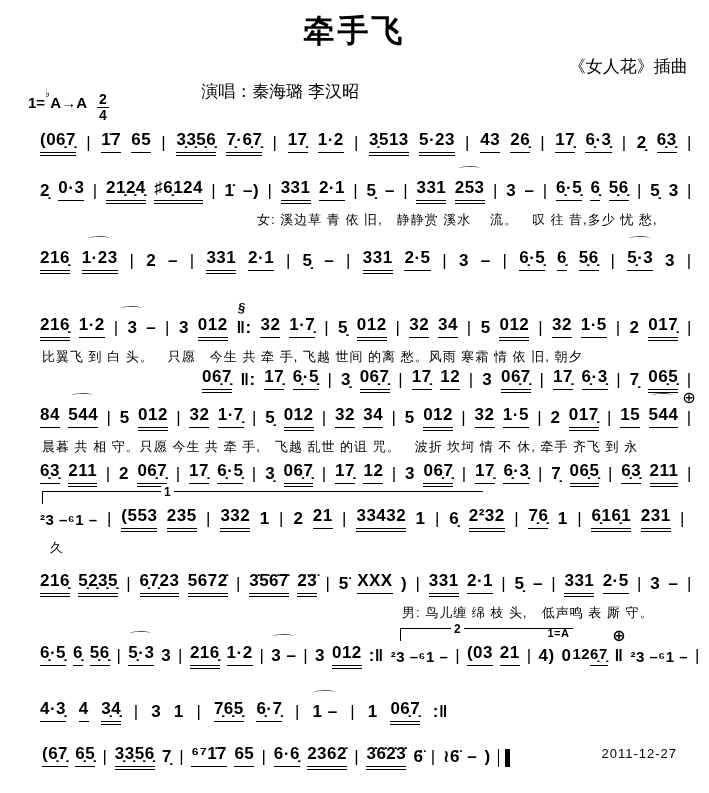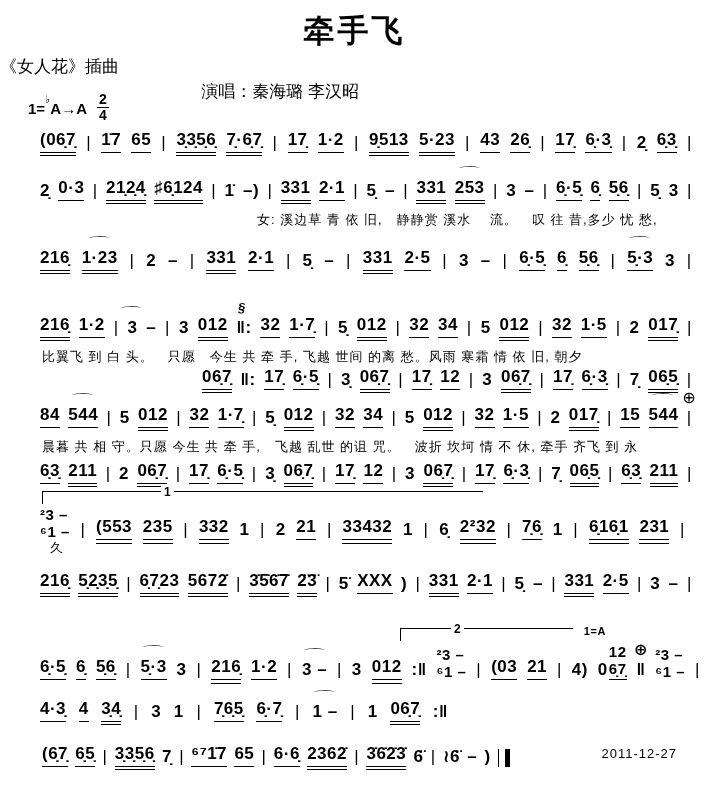--- a/index.html
+++ b/index.html
@@ -1,45 +1,45 @@
 <!DOCTYPE html>
 <html><head>
 <meta charset="utf-8">
 <style>
   html,body{margin:0;padding:0;background:#e8e8e8;}
   .page{position:relative;width:709px;height:793px;background:#ffffff;color:#000;
         font-family:"Liberation Sans","DejaVu Sans",sans-serif;overflow:hidden;
         border-right:1px solid #b91c1c;border-bottom:1px solid #b5b5b5;}
   .abs{position:absolute;}
   .title{top:10px;left:0;width:100%;text-align:center;font-size:31px;font-weight:bold;letter-spacing:3px;}
-  .subtitle{top:55px;left:0;width:97%;text-align:left;font-size:17px;}
+  .subtitle{top:55px;left:0;width:97%;text-align:right;font-size:17px;}
   .performers{top:80px;left:0;width:79%;text-align:center;font-size:17px;}
   .credits{top:55px;right:28px;font-size:17px;line-height:26px;text-align:left;}
-  .keyline{top:92px;left:28px;display:flex;align-items:center;font-size:15px;font-weight:bold;}
+  .keyline{top:92px;left:28px;display:flex;align-items:flex-start;font-size:15px;font-weight:bold;}
   .keyflat{font-size:11px;vertical-align:super;position:relative;top:-5px;}
   .ts{display:inline-flex;flex-direction:column;align-items:center;font-size:14px;font-weight:bold;line-height:1.05;margin-left:10px;}
   .ts .num{border-bottom:1.5px solid #000;padding:0 2px;}
   .date{top:746px;right:32px;font-size:13px;letter-spacing:1px;}
 
   
   #score{position:absolute;left:12px;top:0;width:709px;height:793px;}
   .mline{position:absolute;display:flex;justify-content:space-between;align-items:flex-end;
          font-size:17px;font-weight:bold;white-space:nowrap;letter-spacing:0.5px;}
   .g{position:relative;display:inline-block;line-height:1.1;}
   .u1,.u2,.srow.u1{border-bottom:1.6px solid #000;padding-bottom:2px;}
   .u2{position:relative;}
   .u2::after{content:"";position:absolute;left:0;right:0;bottom:-4.5px;border-bottom:1.6px solid #000;}
   .bar{font-weight:normal;}
   .fin{width:6px;height:18px;border-left:1.6px solid #000;border-right:5px solid #000;display:inline-block;}
   .arc{position:absolute;top:-13px;left:50%;transform:translateX(-50%) scaleX(2.4);font-size:11px;font-weight:normal;line-height:1;}
   .segno{position:absolute;top:-18px;left:2px;font-size:13px;transform:skewX(-8deg);}
   .coda{position:absolute;top:-20px;left:50%;transform:translateX(-50%);font-size:16px;}
   .keych{position:absolute;top:-19px;left:-14px;font-size:11px;white-space:nowrap;}
   .stkwrap{display:inline-flex;align-items:flex-end;gap:1px;}
-  .stk{display:inline-flex;flex-direction:column;align-items:flex-start;font-size:15px;line-height:1.1;}
+  .stk{display:inline-flex;flex-direction:row;align-items:flex-start;font-size:15px;line-height:1.1;}
   .srow{display:block;}
   .volta{position:absolute;top:-16px;height:12px;border-top:1.6px solid #000;border-left:1.6px solid #000;}
   .volta span{position:absolute;top:-7px;background:#fff;padding:0 3px;font-size:12px;font-weight:bold;}
   .lyr{position:absolute;font-size:13px;white-space:pre;letter-spacing:1px;}
 </style>
 </head>
 <body>
 
 <div class="page">
   <div class="abs title">牵手飞</div>
@@ -60,21 +60,21 @@
         <span class="g bar">|</span>
         <span class="g u1">1̇7</span>
         <span class="g u1">65</span>
         <span class="g bar">|</span>
         <span class="g u2">3̣3̣5̣6̣</span>
         <span class="g u2">7̣·6̣7̣</span>
         <span class="g bar">|</span>
         <span class="g u1">17̣</span>
         <span class="g u1">1·2</span>
         <span class="g bar">|</span>
-        <span class="g u2">9̣513</span>
+        <span class="g u2">3̣513</span>
         <span class="g u2">5·23</span>
         <span class="g bar">|</span>
         <span class="g u1">43</span>
         <span class="g u1">26̣</span>
         <span class="g bar">|</span>
         <span class="g u1">17̣</span>
         <span class="g u1">6̣·3̣</span>
         <span class="g bar">|</span>
         <span class="g">2̣</span>
         <span class="g u1">6̣3̣</span>
@@ -303,20 +303,21 @@
         <span class="g">5̣</span>
         <span class="g">–</span>
         <span class="g bar">|</span>
         <span class="g u2">331</span>
         <span class="g u1">2·5</span>
         <span class="g bar">|</span>
         <span class="g">3</span>
         <span class="g">–</span>
         <span class="g bar">|</span>
       </div>
+      <div class="lyr" style="left: 390px; top: 604px;">男: 鸟儿缠 绵 枝 头,　低声鸣 表 厮 守。</div>
       <div class="mline" style="left: 28px; top: 644px; width: 660px;">
         <div class="volta" style="left: 360px; width: 172px;">
           <span style="left: 50px;">2</span>
         </div>
         <span class="g u1">6̣·5̣</span>
         <span class="g u1">6̣</span>
         <span class="g u1">5̣6̣</span>
         <span class="g bar">|</span>
         <span class="g u1">5̣·3<span class="arc">⌒</span></span>
         <span class="g">3</span>

